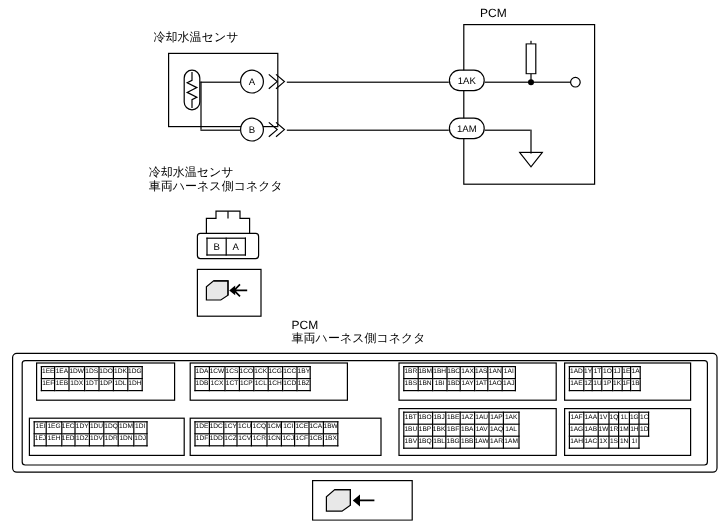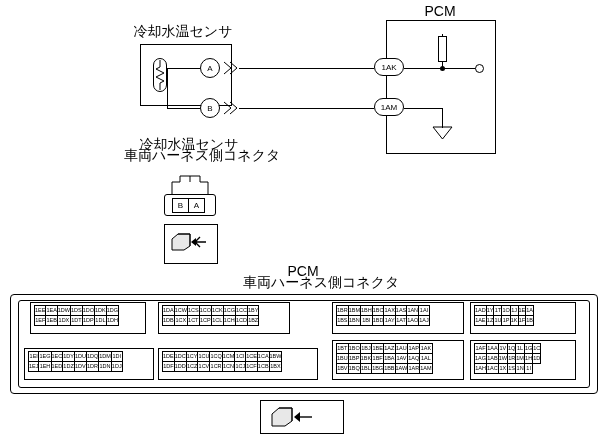--- a/index.html
+++ b/index.html
@@ -1,18 +1,18 @@
 <!DOCTYPE html>
 <html><head>
 <meta charset="utf-8">
 <style>
   html,body{margin:0;padding:0;background:#ffffff;}
   body{width:606px;height:434px;position:relative;font-family:"Liberation Sans",sans-serif;color:#000;overflow:hidden;}
   .abs{position:absolute;}
-  .lbl{font-size:14px;line-height:11px;white-space:pre;text-align:center;}
+  .lbl{font-size:10px;line-height:11px;white-space:pre;}
   .box{position:absolute;border:1px solid #000;box-sizing:border-box;background:#fff;}
   .wire{position:absolute;background:#000;}
   .h{height:1px;}
   .v{width:1px;}
   .circ{position:absolute;border:1px solid #000;border-radius:50%;box-sizing:border-box;background:#fff;}
   .pin{position:absolute;border:1px solid #000;border-radius:50%;box-sizing:border-box;background:#fff;
        font-size:8px;display:flex;align-items:center;justify-content:center;}
   .pinw{position:absolute;border:1px solid #000;border-radius:9px;box-sizing:border-box;background:#fff;
        font-size:8px;display:flex;align-items:center;justify-content:center;}
   

